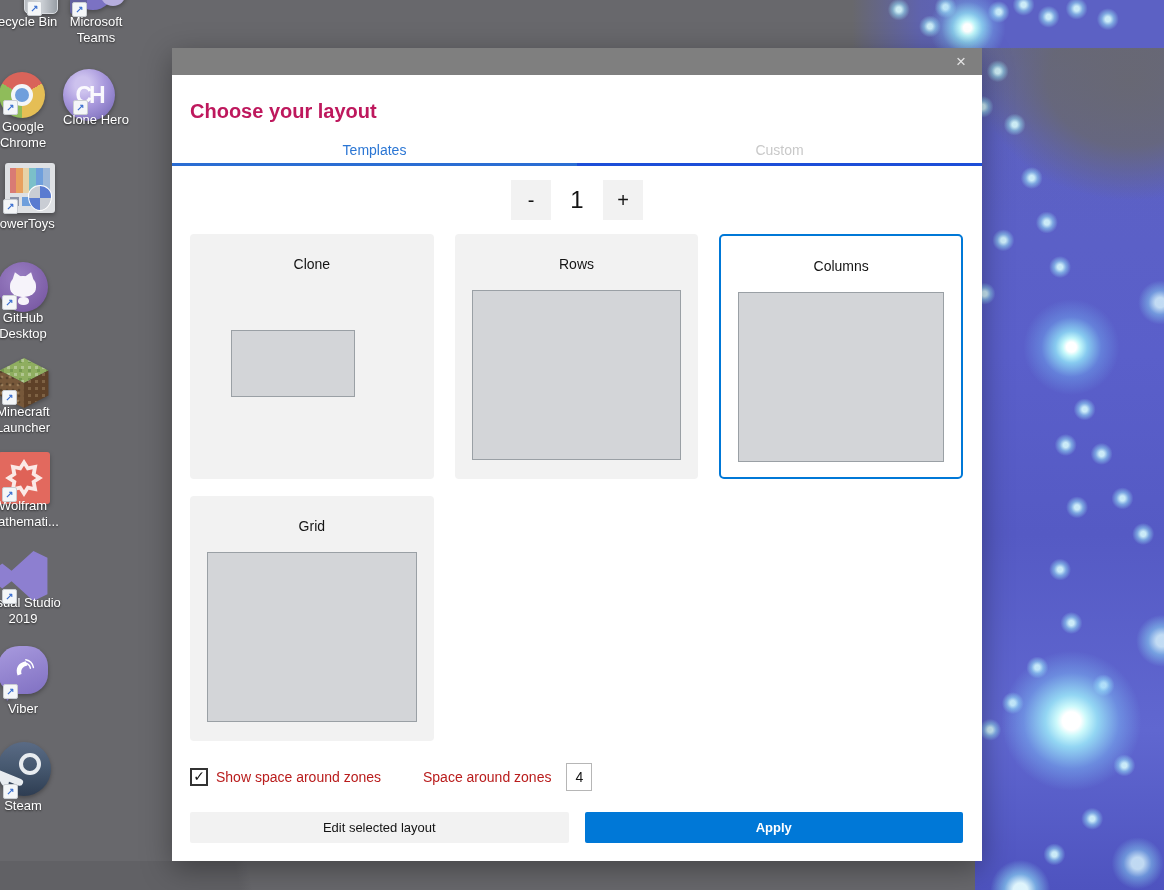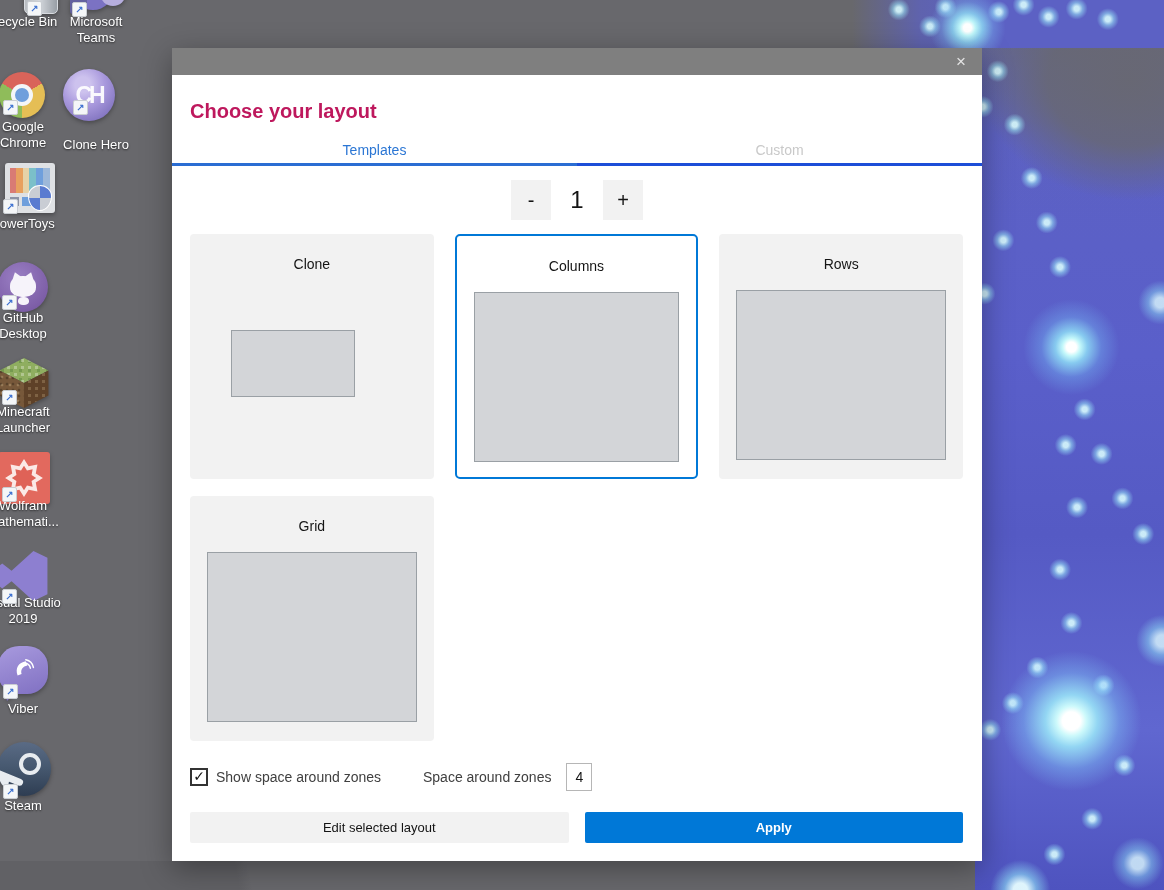--- a/index.html
+++ b/index.html
@@ -146,21 +146,21 @@
   .card.selected{background:#fff;border:2px solid #0078d7;border-radius:5px;}
   .card-title{text-align:center;margin-top:22px;font-size:14px;color:#141414;}
   .zone{position:absolute;background:#d3d5d8;border:1px solid #9aa0a5;box-sizing:border-box;}
   .zone.full{left:17px;right:17px;top:56px;height:170px;}
   .zone.focus{left:41px;top:96px;width:124px;height:67px;}
   .options-row{display:flex;align-items:center;margin:21px 18px 0 18px;height:30px;}
   .chk{display:flex;align-items:center;cursor:default;}
   .chk .box{width:14px;height:14px;border:2px solid #333;background:#fff;margin-right:8px;
     font-size:14px;font-weight:bold;line-height:12px;text-align:center;color:#111;
     font-family:"DejaVu Sans",sans-serif;}
-  .chk-label,.space-label{font-size:14px;color:#404040;}
+  .chk-label,.space-label{font-size:14px;color:#b91c1c;}
   .space-label{margin-left:42px;}
   .space-input{width:24px;height:26px;margin-left:15px;border:1px solid #b6b6b6;
     font-size:14px;text-align:center;color:#141414;font-family:inherit;padding:0;background:#fff;}
   .footer{display:flex;gap:16px;margin:20px 19px 0 18px;}
   .footer button{flex:1;height:31px;border:none;border-radius:2px;font-size:13px;font-family:inherit;cursor:default;}
   .btn-secondary{background:#f2f2f2;color:#141414;}
   .btn-primary{background:#0078d7;color:#fff;font-weight:700;}
 </style>
 </head>
 <body>
@@ -189,21 +189,21 @@
     <div class="icon-art g-chrome" style="left:16px;top:72px;"></div>
     <span class="shortcut" style="left:20px;top:100px;">↗</span>
     <div class="icon-label" style="top:119px;">Google Chrome</div>
   </div>
 
   <div class="desk-icon" style="left:56px;top:0;">
     <div class="icon-art g-clonehero" style="left:7px;top:69px;">
         <span class="ch">CH</span>
       </div>
     <span class="shortcut" style="left:17px;top:100px;">↗</span>
-    <div class="icon-label" style="top:137px;">Clone Hero</div>
+    <div class="icon-label" style="top:112px;">Clone Hero</div>
   </div>
 
   <div class="desk-icon" style="left:-17px;top:0;">
     <div class="icon-art g-powertoys" style="left:22px;top:163px;">
       <div class="pt-bars"></div>
         <div class="pt-sq1"></div>
         <div class="pt-sq2"></div>
         <div class="pt-shield"></div>
     </div>
     <span class="shortcut" style="left:20px;top:199px;">↗</span>
@@ -281,26 +281,26 @@
       <button class="step-btn">-</button>
       <span class="step-value">1</span>
       <button class="step-btn">+</button>
     </div>
 
     <div class="cards">
       <div class="card">
         <div class="card-title">Clone</div>
         <div class="zone focus"></div>
       </div>
+      <div class="card">
+        <div class="card-title">Rows</div>
+        <div class="zone full"></div>
+      </div>
       <div class="card selected">
         <div class="card-title">Columns</div>
-        <div class="zone full"></div>
-      </div>
-      <div class="card">
-        <div class="card-title">Rows</div>
         <div class="zone full"></div>
       </div>
       <div class="card">
         <div class="card-title">Grid</div>
         <div class="zone full"></div>
       </div>
     </div>
 
     <div class="options-row">
       <label class="chk">

